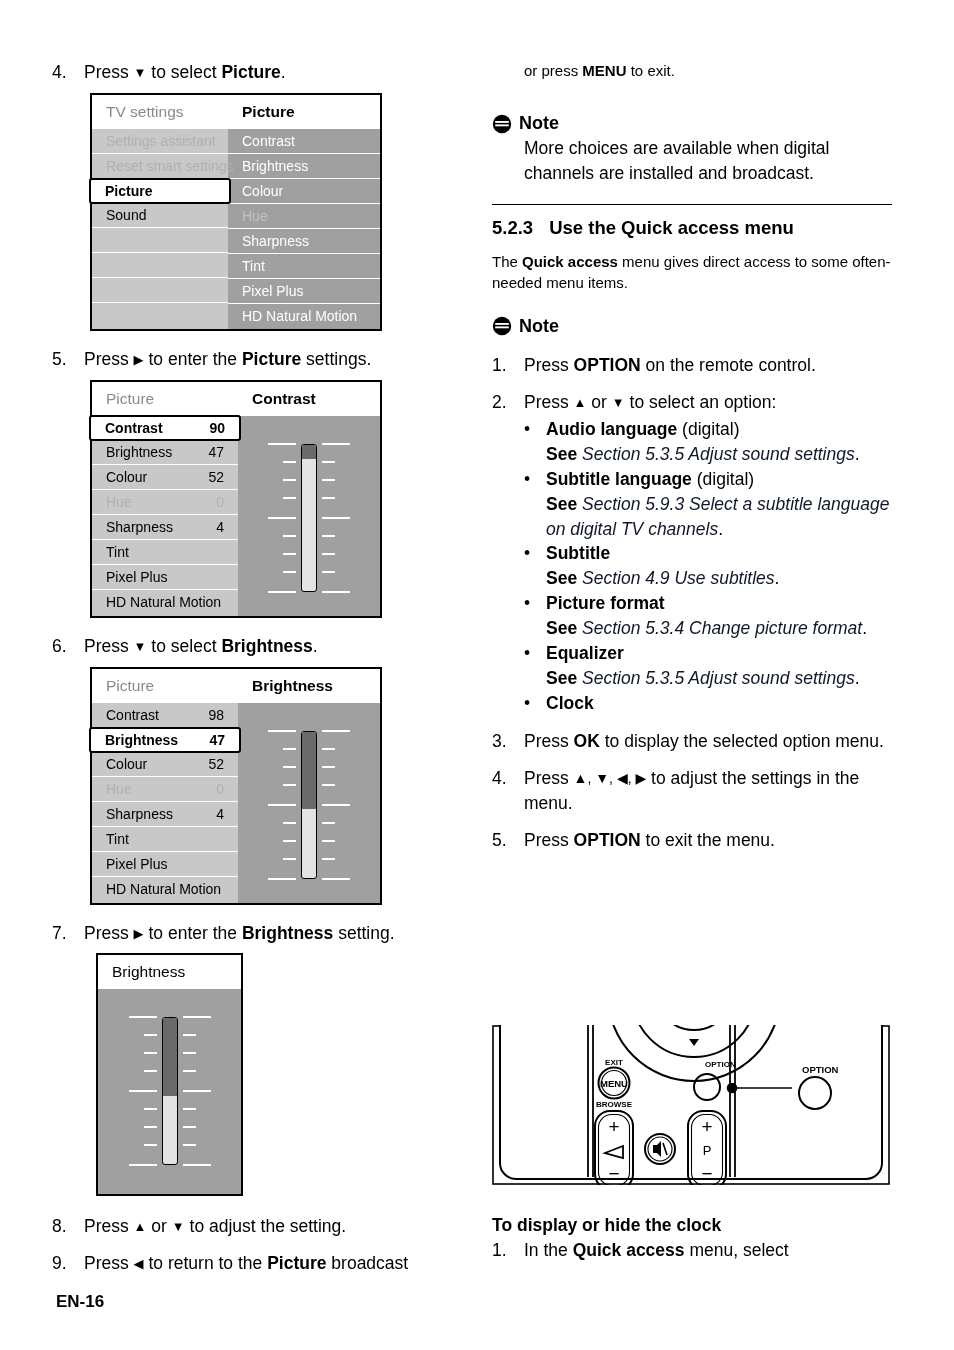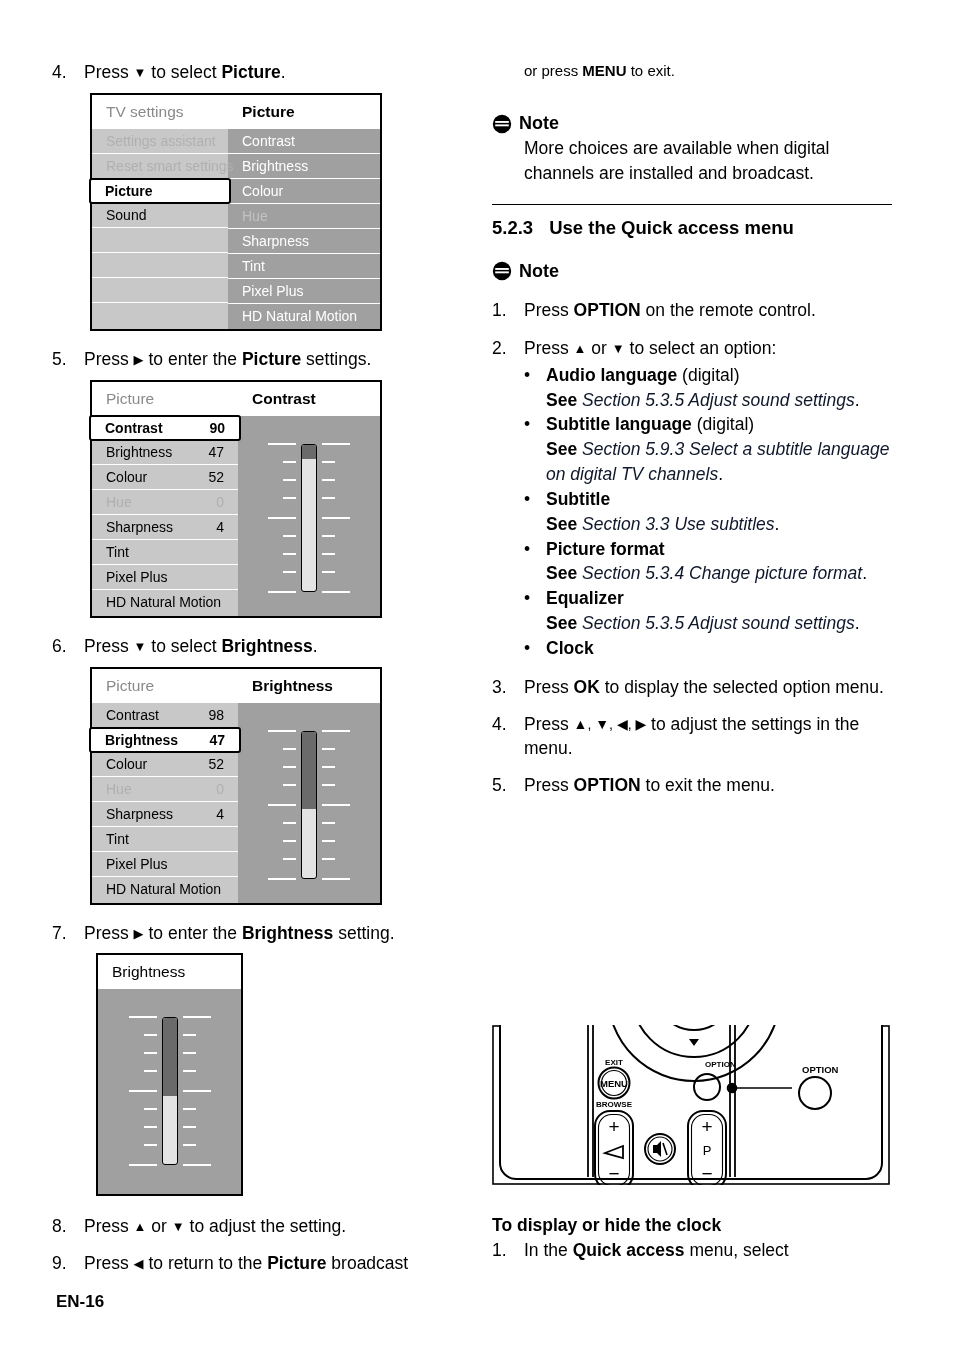--- a/index.html
+++ b/index.html
@@ -371,20 +371,21 @@
       </div>
       <div class="note-body">More choices are available when digital channels are installed and broadcast.</div>
     </div>
 
     <hr class="rule">
     <div class="sec-head">
       <span>5.2.3</span>
       <span>Use the Quick access menu</span>
     </div>
 
+    <div class="para"><span>The </span><b>Quick access</b><span> menu gives direct access to some often-needed menu items.</span></div>
 
     <div class="note" style="margin-top:22px;">
       <div class="note-head">
         <svg class="note-icon" viewBox="0 0 20 20">
           <circle cx="10" cy="10" r="9.2" fill="#000"></circle>
           <rect x="3.2" y="7.0" width="13.6" height="1.9" fill="#fff"></rect>
           <rect x="3.2" y="10.4" width="13.6" height="1.9" fill="#fff"></rect>
         </svg>
         <span>Note</span>
       </div>
@@ -404,21 +405,21 @@
       <li>
         <span class="dot">•</span>
         <span class="bl"><b>Audio language</b><span> (digital)</span><br><b>See </b><span class="i">Section 5.3.5 Adjust sound settings</span><span>.</span></span>
       </li>
       <li>
         <span class="dot">•</span>
         <span class="bl"><b>Subtitle language</b><span> (digital)</span><br><b>See </b><span class="i">Section 5.9.3 Select a subtitle language on digital TV channels</span><span>.</span></span>
       </li>
       <li>
         <span class="dot">•</span>
-        <span class="bl"><b>Subtitle</b><span></span><br><b>See </b><span class="i">Section 3.3 Use subtitles</span><span>.</span></span>
+        <span class="bl"><b>Subtitle</b><span></span><br><b>See </b><span class="i">Section 4.9 Use subtitles</span><span>.</span></span>
       </li>
       <li>
         <span class="dot">•</span>
         <span class="bl"><b>Picture format</b><span></span><br><b>See </b><span class="i">Section 5.3.4 Change picture format</span><span>.</span></span>
       </li>
       <li>
         <span class="dot">•</span>
         <span class="bl"><b>Equalizer</b><span></span><br><b>See </b><span class="i">Section 5.3.5 Adjust sound settings</span><span>.</span></span>
       </li>
       <li>

